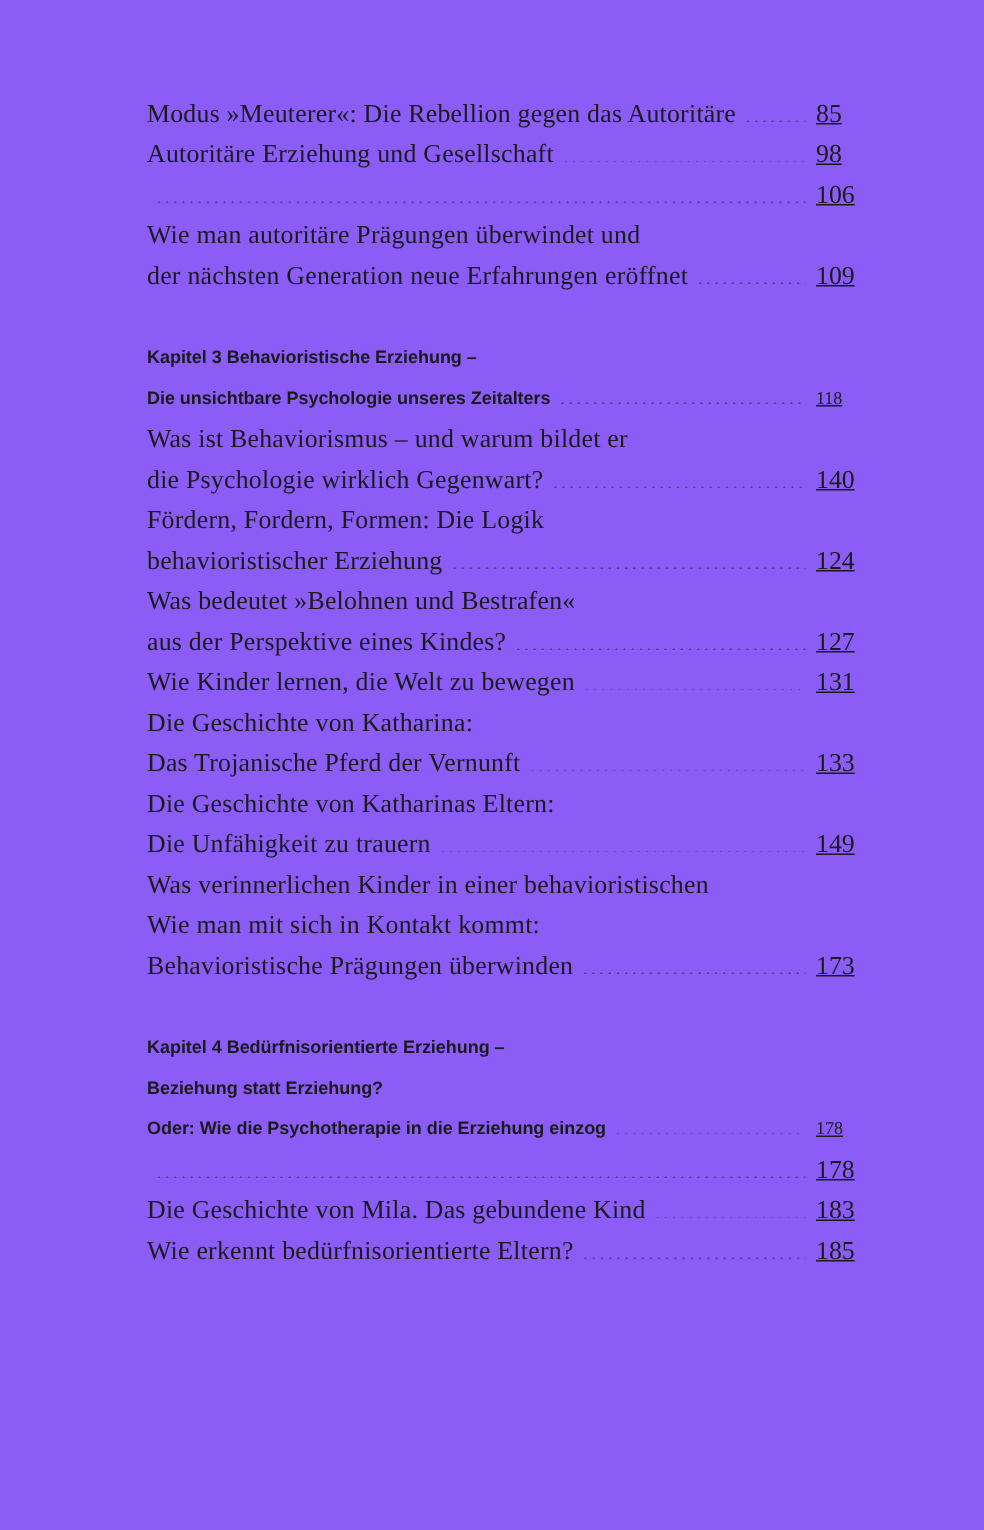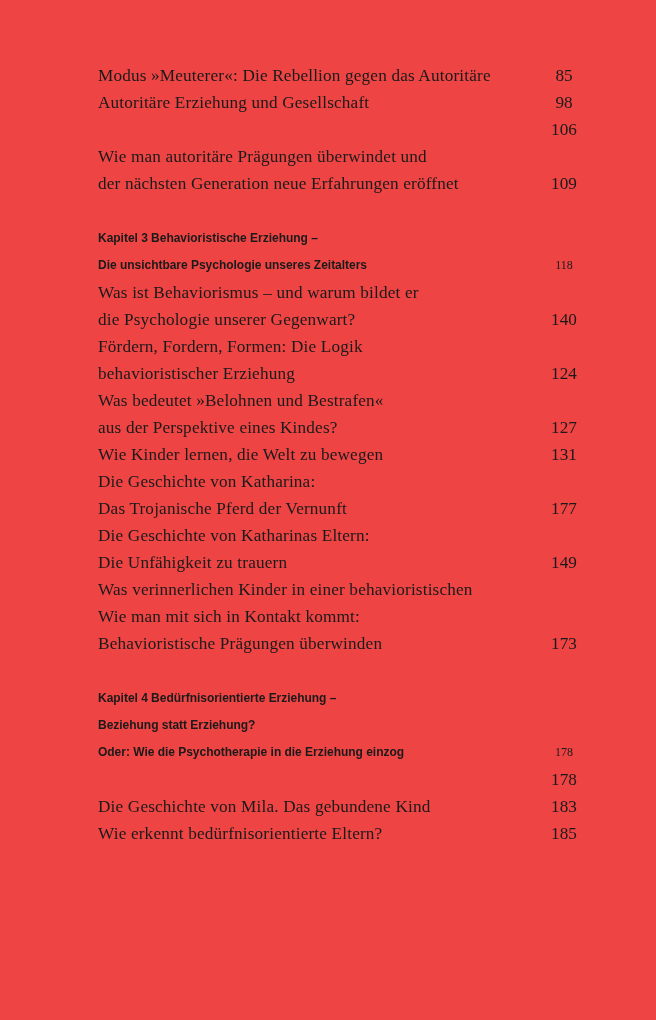--- a/index.html
+++ b/index.html
@@ -5,21 +5,21 @@
 <style>
   html, body {
     margin: 0;
     padding: 0;
     background: #ffffff;
   }
   .page {
     position: relative;
     width: 656px;
     height: 1020px;
-    background: #ef4444;
+    background: #8b5cf6;
     overflow: hidden;
     font-family: "Liberation Serif", "DejaVu Serif", serif;
     color: #1a1a1a;
     -webkit-font-smoothing: antialiased;
   }
   .toc {
     position: absolute;
     left: 98px;
     top: 62px;
     width: 486px;
@@ -51,23 +51,24 @@
     display: block;
     font-size: 16px;
     letter-spacing: 1.45px;
     color: #2b2b2b;
     white-space: nowrap;
     position: relative;
     top: -0.08em;
   }
   .entry .pagenum {
     flex: 0 0 40px;
-    text-align: center;
+    text-align: left;
     font-size: 17.2px;
     padding-left: 6px;
+    text-decoration: underline;
   }
 
   
   .entry.chapter .title,
   .entry.chapter .pagenum {
     font-family: "Liberation Sans", "DejaVu Sans", sans-serif;
     font-weight: bold;
     font-size: 12px;
     letter-spacing: -0.002em;
   }
@@ -117,21 +118,21 @@
         </div>
         <div class="entry chapter">
           <span class="title">Die unsichtbare Psychologie unseres Zeitalters</span>
           <span class="leader"></span>
           <span class="pagenum">118</span>
         </div>
         <div class="entry nodots">
           <span class="title">Was ist Behaviorismus – und warum bildet er</span>
         </div>
         <div class="entry">
-          <span class="title">die Psychologie unserer Gegenwart?</span>
+          <span class="title">die Psychologie wirklich Gegenwart?</span>
           <span class="leader"></span>
           <span class="pagenum">140</span>
         </div>
         <div class="entry nodots">
           <span class="title">Fördern, Fordern, Formen: Die Logik</span>
         </div>
         <div class="entry">
           <span class="title">behavioristischer Erziehung</span>
           <span class="leader"></span>
           <span class="pagenum">124</span>
@@ -148,21 +149,21 @@
           <span class="title">Wie Kinder lernen, die Welt zu bewegen</span>
           <span class="leader"></span>
           <span class="pagenum">131</span>
         </div>
         <div class="entry nodots">
           <span class="title">Die Geschichte von Katharina:</span>
         </div>
         <div class="entry">
           <span class="title">Das Trojanische Pferd der Vernunft</span>
           <span class="leader"></span>
-          <span class="pagenum">177</span>
+          <span class="pagenum">133</span>
         </div>
         <div class="entry nodots">
           <span class="title">Die Geschichte von Katharinas Eltern:</span>
         </div>
         <div class="entry">
           <span class="title">Die Unfähigkeit zu trauern</span>
           <span class="leader"></span>
           <span class="pagenum">149</span>
         </div>
         <div class="entry nodots">

